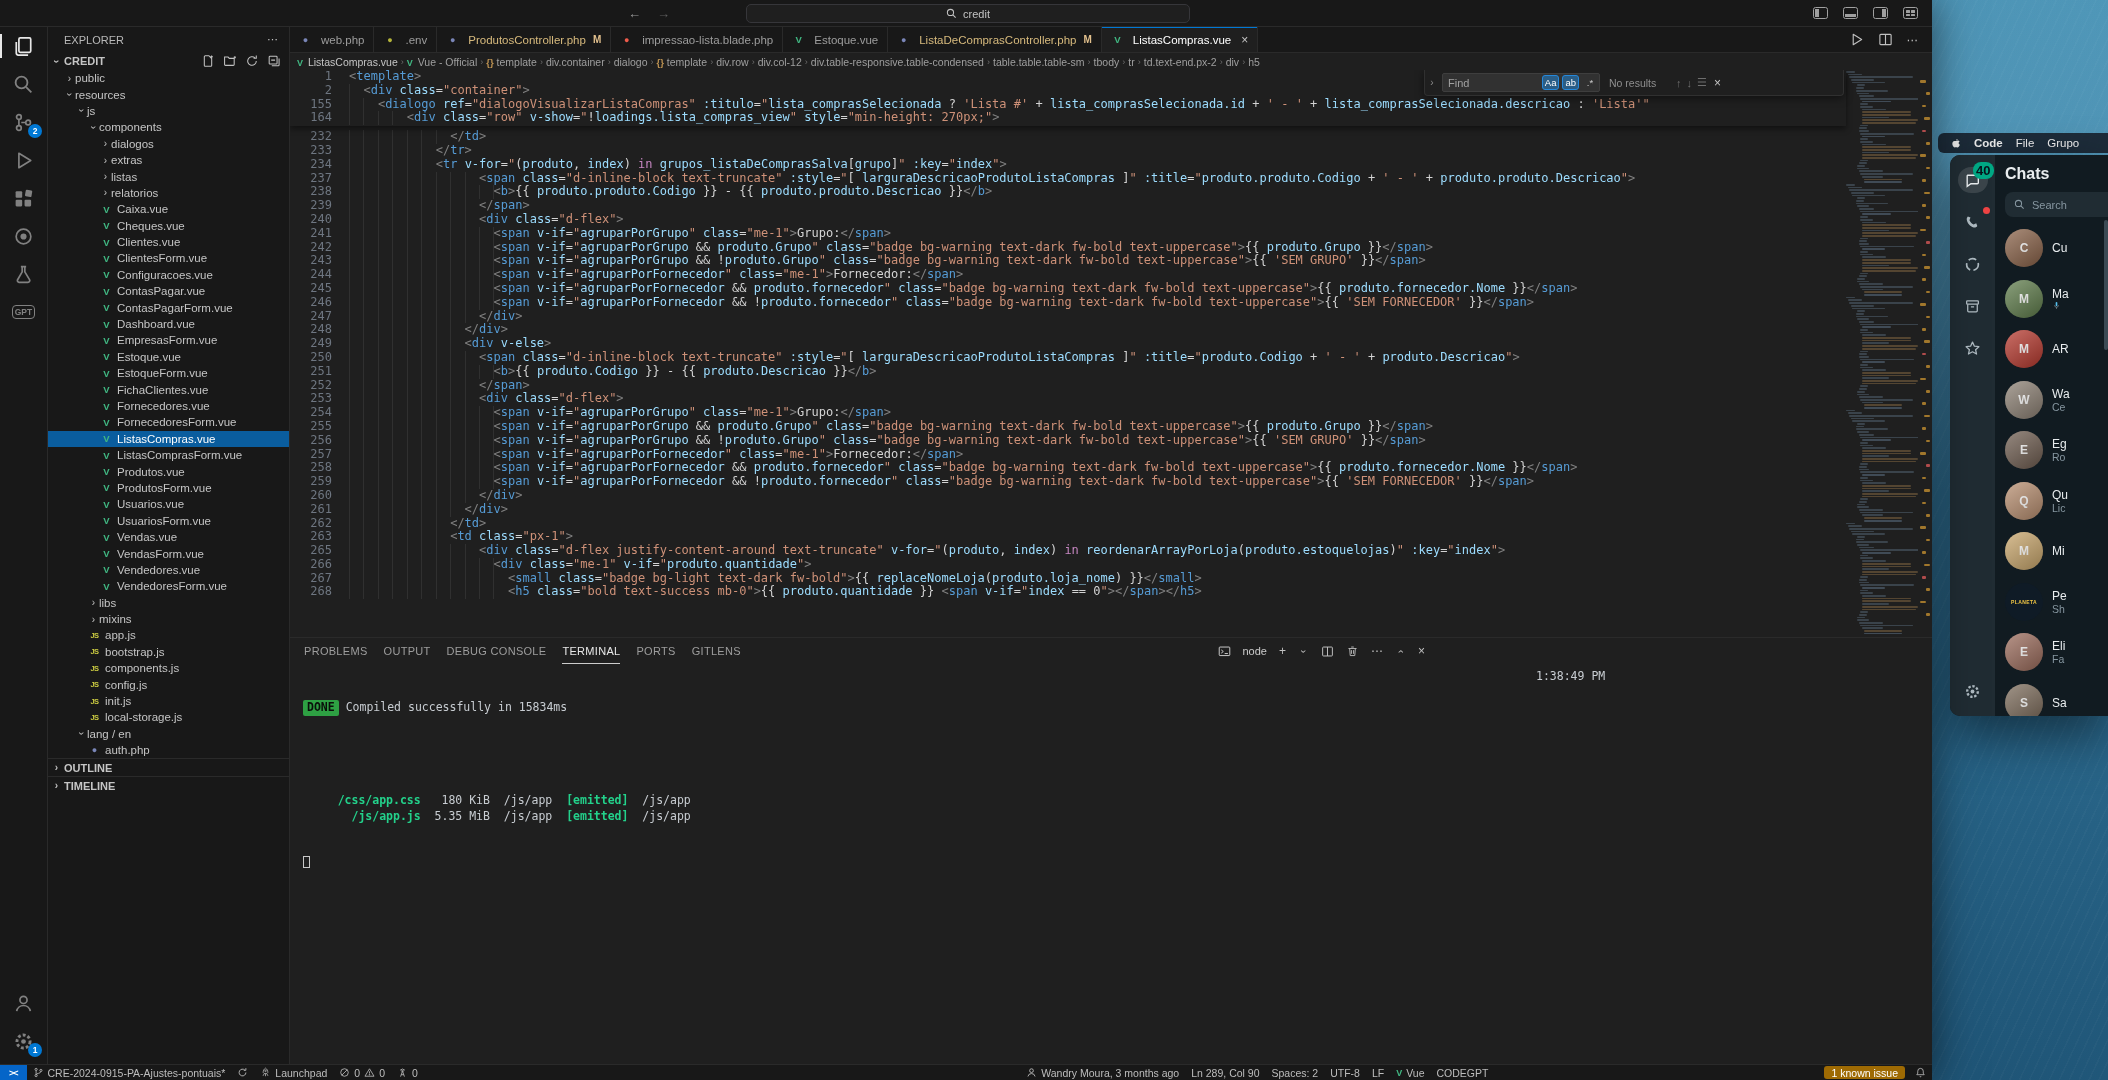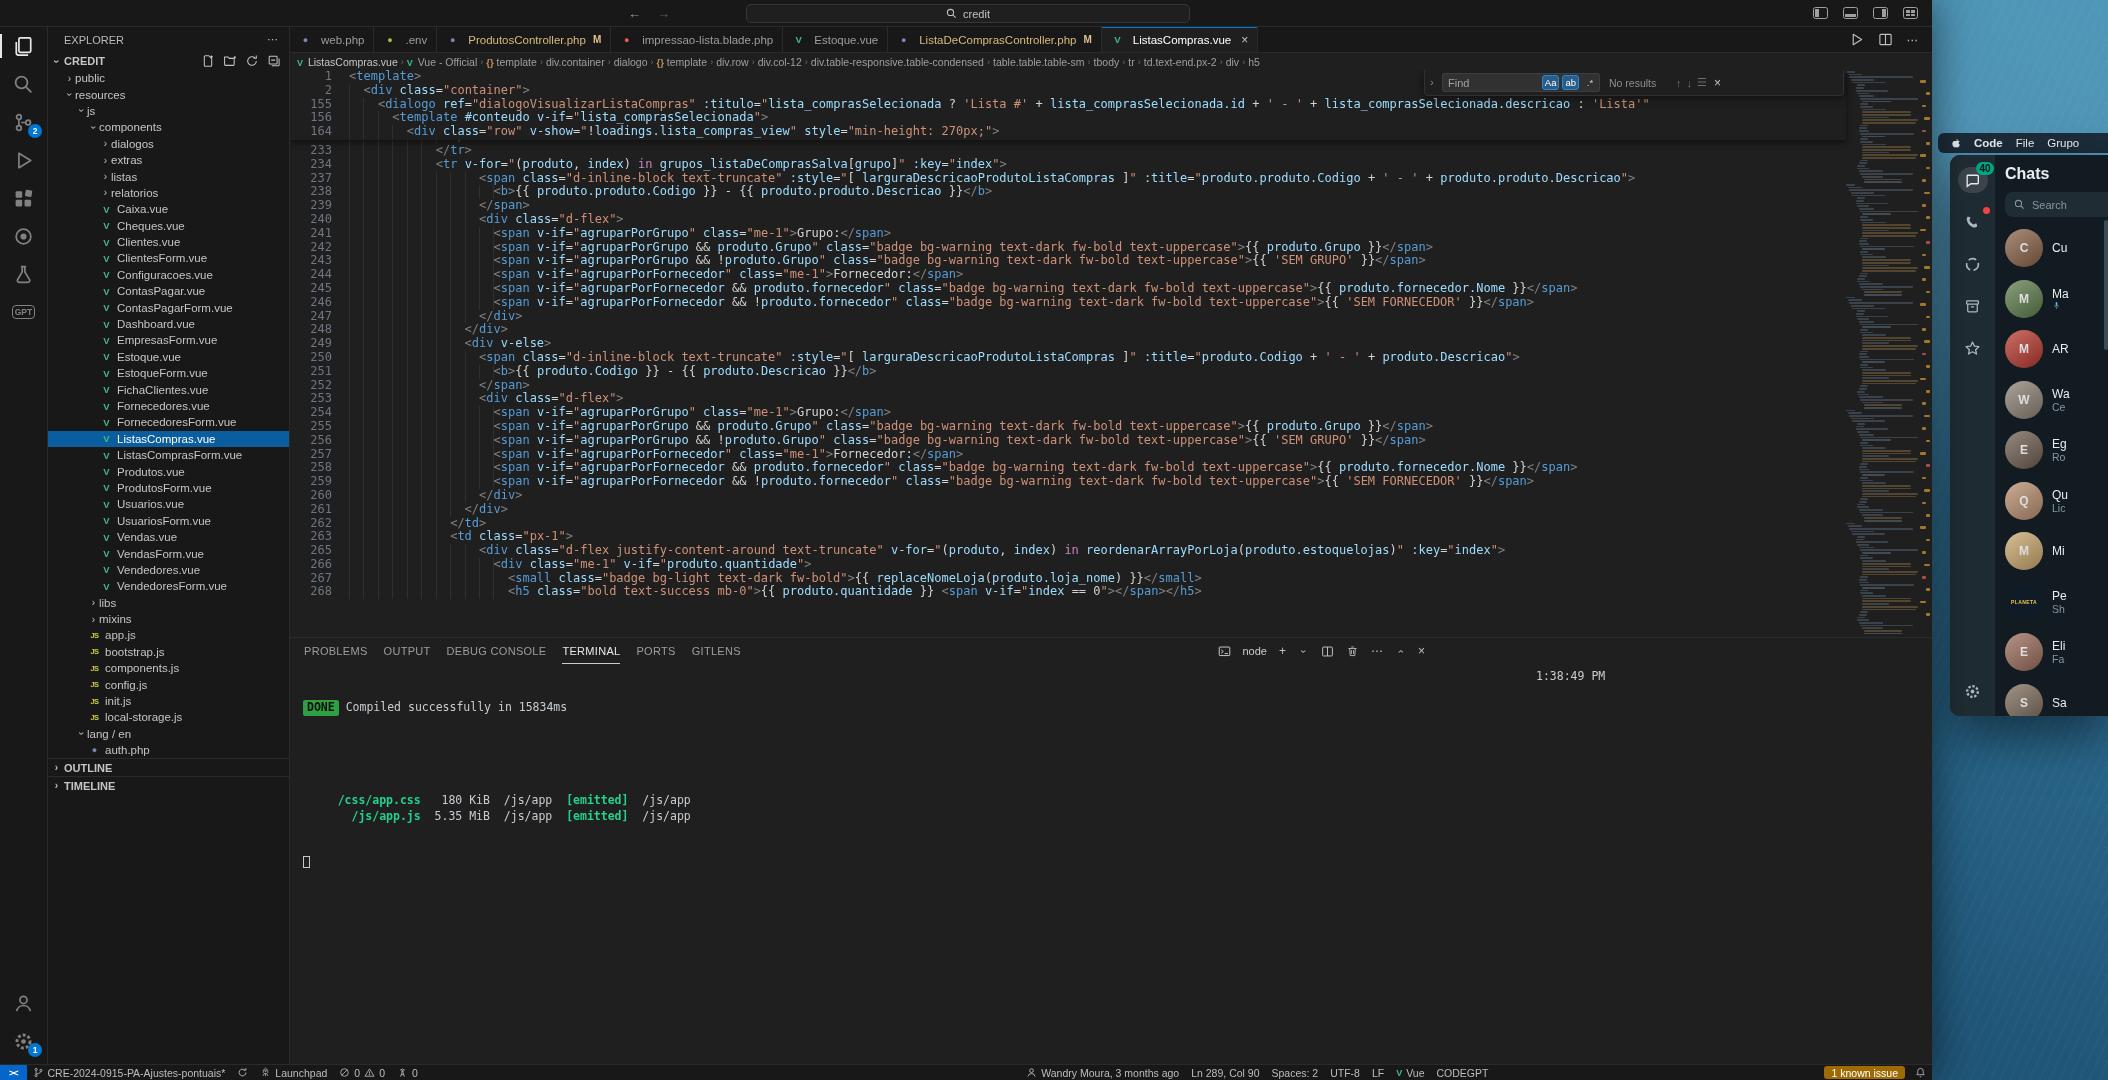--- a/index.html
+++ b/index.html
@@ -11,21 +11,21 @@
  linear-gradient(200deg,#4a93b5 0%,#35789d 22%,#266184 45%,#1b4e6f 70%,#143f5d 100%)}
 .desktop:after{content:"";position:absolute;inset:0;background:repeating-linear-gradient(115deg, rgba(255,255,255,.05) 0 1.5px, transparent 1.5px 9px);opacity:.5}
 .menubar{position:absolute;left:1938px;top:133px;right:0;height:20px;background:rgba(20,26,36,.85);border-radius:6px 0 0 6px;display:flex;align-items:center;gap:13px;padding:0 12px;color:#f0f0f0;font-size:11.5px}
 .menubar .icw svg{width:11px;height:13px}
 .menubar .m0{font-weight:700}
 .chatwin{position:absolute;left:1950px;top:155px;right:0;height:561px;background:#111b21;border-radius:10px 0 0 10px;box-shadow:0 20px 50px rgba(0,0,0,.5);display:flex;overflow:hidden;font-family:"Liberation Sans",sans-serif}
 .rail{width:45px;background:#202c33;display:flex;flex-direction:column;align-items:center;padding:12px 0;gap:16px}
 .ric{position:relative;color:#aebac1;width:30px;height:26px;display:flex;align-items:center;justify-content:center;border-radius:13px}
 .ric.active{background:rgba(255,255,255,.12);color:#e9edef}
 .ric svg{width:17px;height:17px}
-.rbadge{position:absolute;top:-5px;right:-6px;background:#00a884;color:#07141c;font-size:10px;font-weight:700;border-radius:8px;padding:1px 3px}
+.rbadge{position:absolute;top:-5px;right:-6px;background:#00a884;color:#07141c;font-size:13px;font-weight:700;border-radius:8px;padding:1px 3px}
 .rdot{position:absolute;top:-2px;right:-2px;width:7px;height:7px;border-radius:50%;background:#ef4444}
 .ric.settings{margin-top:auto}
 .cmain{flex:1;padding:10px 0 0 10px;position:relative;overflow:hidden}
 .ctitle{font-size:16px;font-weight:700;color:#e9edef}
 .csearch{margin-top:9px;width:120px;height:25px;background:#202c33;border-radius:8px;display:flex;align-items:center;gap:7px;padding:0 9px;color:#8696a0;font-size:11px}
 .csearch svg{width:11px;height:11px}
 .clist{margin-top:6px}
 .citem{display:flex;align-items:center;gap:9px;height:50.5px}
 .cav{width:38px;height:38px;border-radius:50%;flex:none;display:flex;align-items:center;justify-content:center;color:#fff;font-weight:700;font-size:12px;position:relative;overflow:hidden}
 .cav i{position:absolute;inset:0;background:linear-gradient(145deg,rgba(255,255,255,.28),rgba(0,0,0,.28))}
@@ -715,21 +715,20 @@
         <div class="cl"><span class="ln">263</span><span class="lc"><i class="ig" style="width:101.1px"></i>              <span class="p">&lt;</span><span class="tg">td</span> <span class="at">class</span><span class="op">=</span><span class="st">"px-1"</span><span class="p">&gt;</span></span></div>
         <div class="cl"><span class="ln">265</span><span class="lc"><i class="ig" style="width:130.0px"></i>                  <span class="p">&lt;</span><span class="tg">div</span> <span class="at">class</span><span class="op">=</span><span class="st">"d-flex justify-content-around text-truncate"</span> <span class="at">v-for</span><span class="op">=</span><span class="st">"</span><span class="op">(</span><span class="ex">produto</span><span class="op">,</span> <span class="ex">index</span><span class="op">)</span> <span class="kw">in</span> <span class="ex">reordenarArrayPorLoja</span><span class="op">(</span><span class="ex">produto.estoquelojas</span><span class="op">)</span><span class="st">"</span> <span class="at">:key</span><span class="op">=</span><span class="st">"</span><span class="ex">index</span><span class="st">"</span><span class="p">&gt;</span></span></div>
         <div class="cl"><span class="ln">266</span><span class="lc"><i class="ig" style="width:144.5px"></i>                    <span class="p">&lt;</span><span class="tg">div</span> <span class="at">class</span><span class="op">=</span><span class="st">"me-1"</span> <span class="at">v-if</span><span class="op">=</span><span class="st">"</span><span class="ex">produto.quantidade</span><span class="st">"</span><span class="p">&gt;</span></span></div>
         <div class="cl"><span class="ln">267</span><span class="lc"><i class="ig" style="width:158.9px"></i>                      <span class="p">&lt;</span><span class="tg">small</span> <span class="at">class</span><span class="op">=</span><span class="st">"badge bg-light text-dark fw-bold"</span><span class="p">&gt;</span><span class="tx">{{</span> <span class="ex">replaceNomeLoja</span><span class="op">(</span><span class="ex">produto.loja_nome</span><span class="op">)</span> <span class="tx">}}</span><span class="p">&lt;/</span><span class="tg">small</span><span class="p">&gt;</span></span></div>
         <div class="cl"><span class="ln">268</span><span class="lc"><i class="ig" style="width:158.9px"></i>                      <span class="p">&lt;</span><span class="tg">h5</span> <span class="at">class</span><span class="op">=</span><span class="st">"bold text-success mb-0"</span><span class="p">&gt;</span><span class="tx">{{</span> <span class="ex">produto.quantidade</span> <span class="tx">}}</span> <span class="p">&lt;</span><span class="tg">span</span> <span class="at">v-if</span><span class="op">=</span><span class="st">"</span><span class="ex">index</span> <span class="op">=</span><span class="op">=</span> <span class="op">0</span><span class="st">"</span><span class="p">&gt;</span><span class="p">&lt;/</span><span class="tg">span</span><span class="p">&gt;</span><span class="p">&lt;/</span><span class="tg">h5</span><span class="p">&gt;</span></span></div>
       </div>
     <div class="sticky" id="sticky">
         <div class="cl"><span class="ln">1</span><span class="lc"><i class="ig" style="width:0.0px"></i><span class="p">&lt;</span><span class="tg">template</span><span class="p">&gt;</span></span></div>
         <div class="cl"><span class="ln">2</span><span class="lc"><i class="ig" style="width:14.4px"></i>  <span class="p">&lt;</span><span class="tg">div</span> <span class="at">class</span><span class="op">=</span><span class="st">"container"</span><span class="p">&gt;</span></span></div>
         <div class="cl"><span class="ln">155</span><span class="lc"><i class="ig" style="width:28.9px"></i>    <span class="p">&lt;</span><span class="tg">dialogo</span> <span class="at">ref</span><span class="op">=</span><span class="st">"dialogoVisualizarListaCompras"</span> <span class="at">:titulo</span><span class="op">=</span><span class="st">"</span><span class="ex">lista_comprasSelecionada</span> <span class="op">?</span> <span class="st">'Lista #'</span> <span class="op">+</span> <span class="ex">lista_comprasSelecionada.id</span> <span class="op">+</span> <span class="st">' - '</span> <span class="op">+</span> <span class="ex">lista_comprasSelecionada.descricao</span> <span class="op">:</span> <span class="st">'Lista'</span><span class="st">"</span></span></div>
-        <div class="cl"><span class="ln">156</span><span class="lc"><i class="ig" style="width:43.3px"></i>      <span class="p">&lt;</span><span class="tg">template</span> <span class="at">#conteudo</span> <span class="at">v-if</span><span class="op">=</span><span class="st">"</span><span class="ex">lista_comprasSelecionada</span><span class="st">"</span><span class="p">&gt;</span></span></div>
         <div class="cl"><span class="ln">164</span><span class="lc"><i class="ig" style="width:57.8px"></i>        <span class="p">&lt;</span><span class="tg">div</span> <span class="at">class</span><span class="op">=</span><span class="st">"row"</span> <span class="at">v-show</span><span class="op">=</span><span class="st">"</span><span class="op">!</span><span class="ex">loadings.lista_compras_view</span><span class="st">"</span> <span class="at">style</span><span class="op">=</span><span class="st">"min-height: 270px;"</span><span class="p">&gt;</span></span></div>
       </div>
     <div class="minimap" id="minimap">
         <div class="mrow" style="margin-left:0px;width:9.3px;background:#3e4850"></div>
         <div class="mrow" style="margin-left:2px;width:13.59px;background:#3e4850"></div>
         <div class="mrow" style="margin-left:3px;width:64.08000000000001px;background:#3e4850"></div>
         <div class="mrow" style="margin-left:5px;width:23.16px;background:#3e4850"></div>
         <div class="mrow" style="margin-left:6px;width:33.06px;background:#3e4850"></div>
         <div class="mrow" style="margin-left:11px;width:7.65px;background:#3e4850"></div>
         <div class="mrow" style="margin-left:10px;width:7.65px;background:#3e4850"></div>

